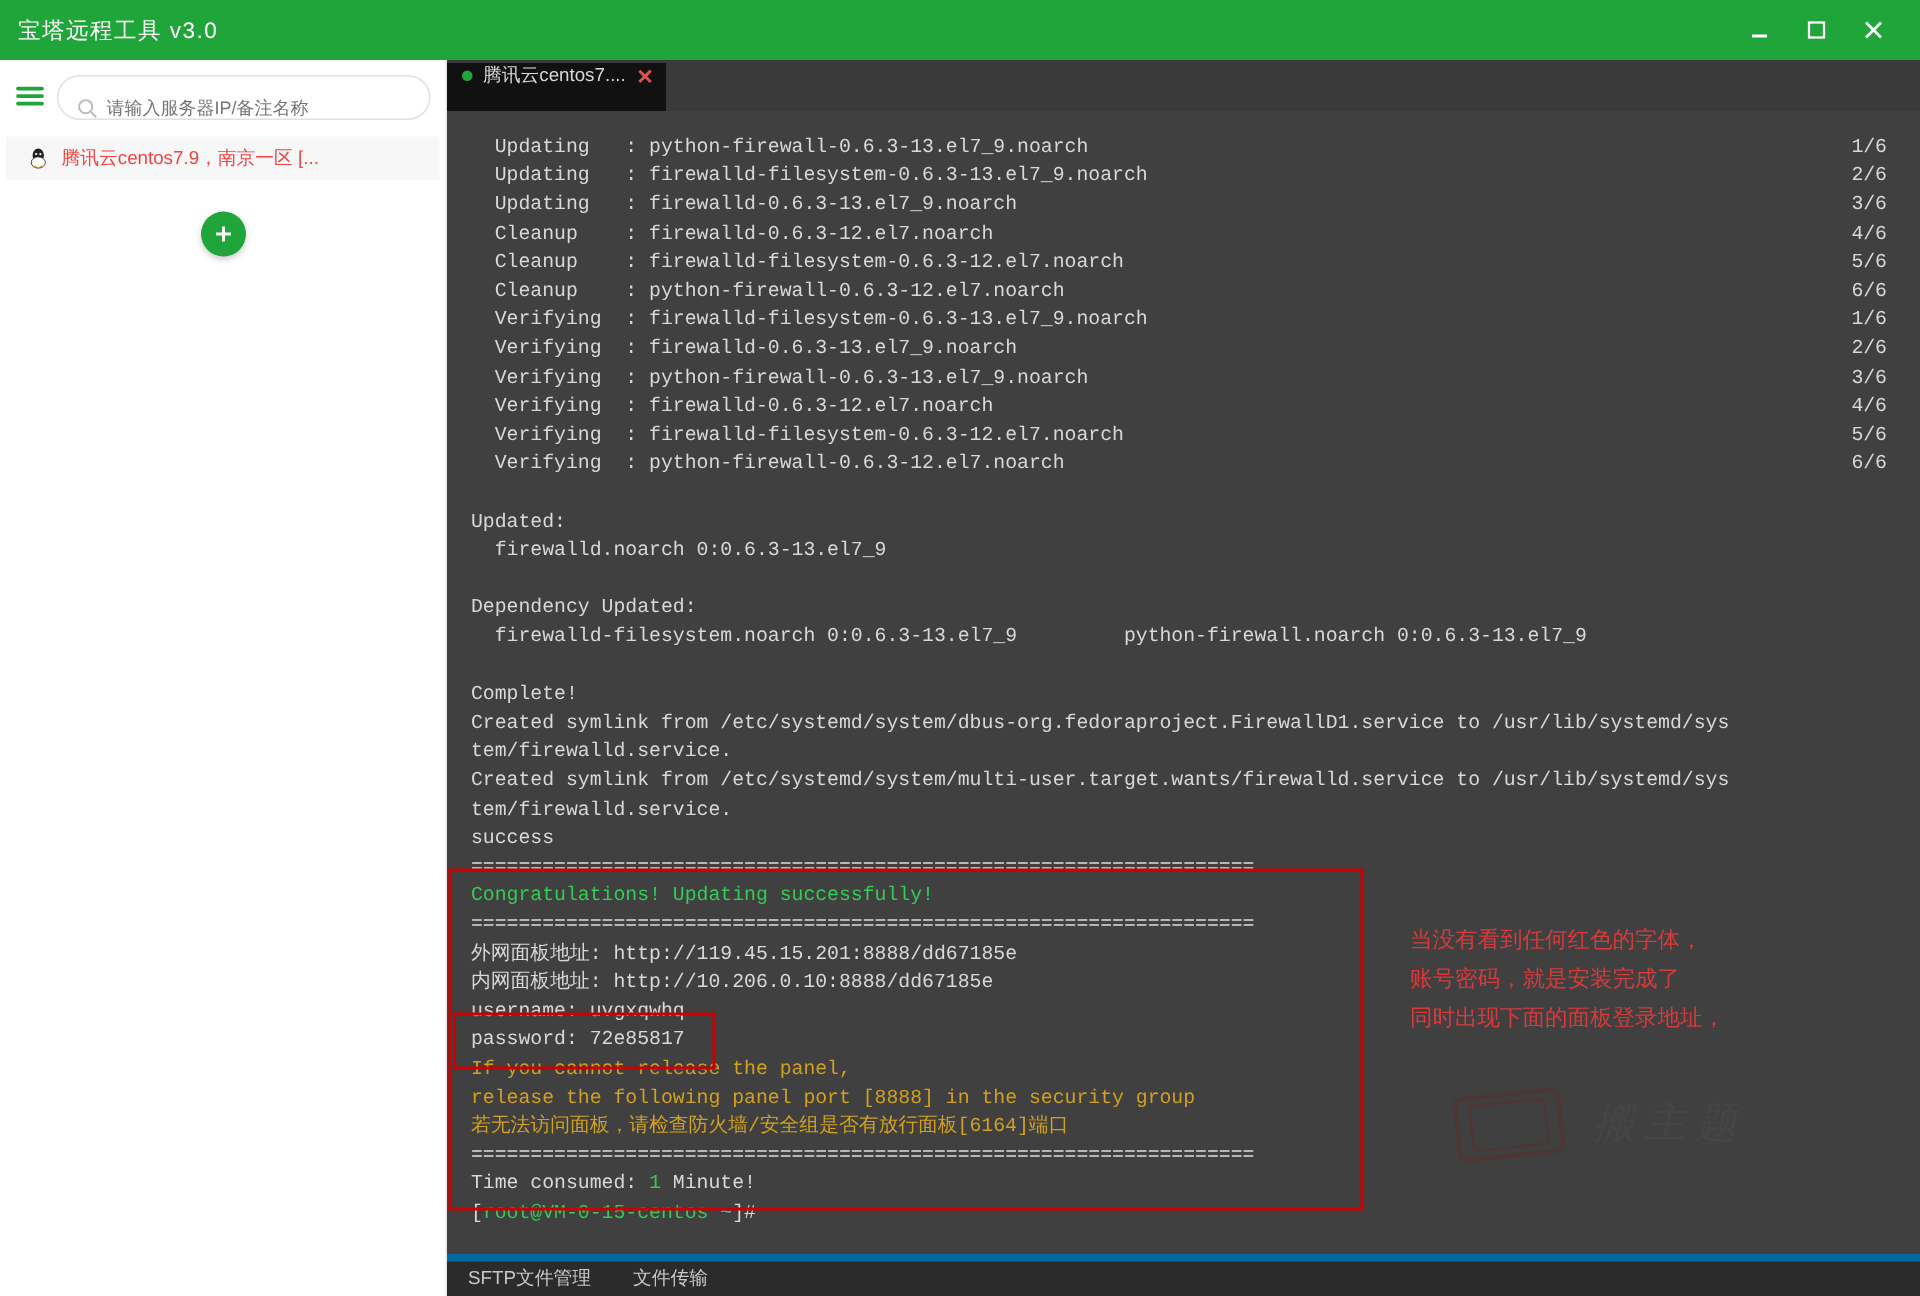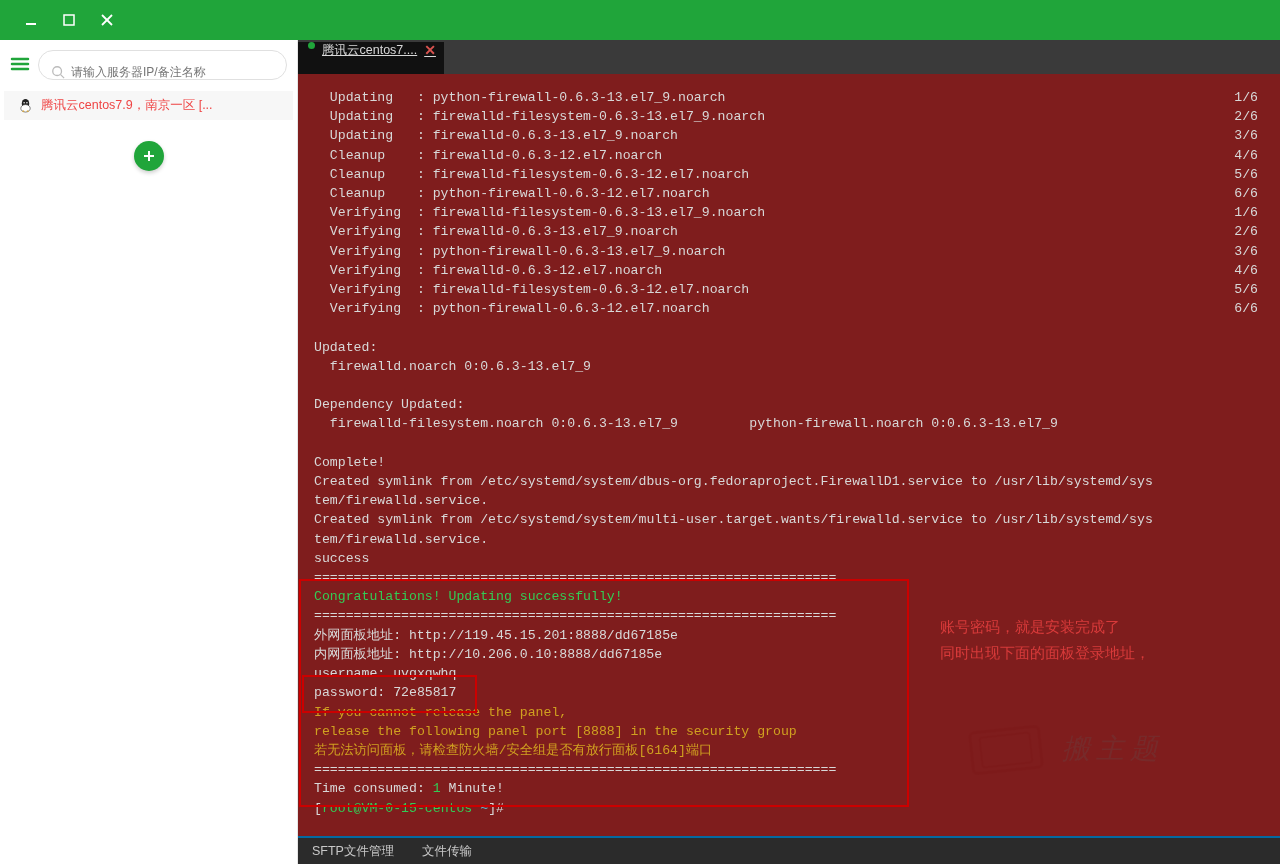--- a/index.html
+++ b/index.html
@@ -21,49 +21,50 @@
 
 .server-row { display: flex; align-items: center; padding: 6px 14px; gap: 8px; color: #ef4444; background: #f7f7f7; margin: 3px 4px; font-size: 12.5px; cursor: pointer; }
 .server-row .penguin { width: 15px; height: 15px; flex-shrink: 0; }
 
 .add-btn { width: 30px; height: 30px; border-radius: 50%; background: #20a53a; color: #fff; display: flex; align-items: center; justify-content: center; margin: 18px auto; cursor: pointer; box-shadow: 0 2px 4px rgba(0,0,0,.2); }
 .add-btn svg { width: 14px; height: 14px; }
 
 .content { flex: 1; display: flex; flex-direction: column; background: #0c0c0c; overflow: hidden; }
 
 .tabbar { height: 34px; background: #3a3a3a; display: flex; align-items: flex-end; }
-.tab { height: 32px; background: #111; color: #d8d8d8; display: flex; align-items: flex-start; padding: 0 8px 15px 10px; font-size: 12.5px; gap: 7px; cursor: pointer; min-width: 130px; text-decoration: underline; }
+.tab { height: 32px; background: #111; color: #d8d8d8; display: flex; align-items: center; padding: 0 8px 15px 10px; font-size: 12.5px; gap: 7px; cursor: pointer; min-width: 130px; }
 .tab .dot { width: 7px; height: 7px; border-radius: 50%; background: #20a53a; }
 .tab .close { color: #d9534f; font-weight: bold; margin-left: auto; cursor: pointer; font-size: 14px; }
 
-.terminal { flex: 1; background: #7f1d1d; color: #d8d8d8; font-family: "Consolas","Courier New",monospace; font-size: 13.2px; line-height: 19.2px; padding: 14px 16px 6px; overflow: hidden; position: relative; white-space: pre; }
+.terminal { flex: 1; background: #404040; color: #d8d8d8; font-family: "Consolas","Courier New",monospace; font-size: 13.2px; line-height: 19.2px; padding: 14px 16px 6px; overflow: hidden; position: relative; white-space: pre; }
 .tline { display: flex; }
 .tline .l { flex: 1; overflow: hidden; }
 .tline .r { padding-left: 20px; padding-right: 6px; }
 
 .redbox1 { position: absolute; border: 2px solid #cc0000; left: 299px; top: 579px; width: 610px; height: 228px; pointer-events: none; z-index: 5; }
 .redbox2 { position: absolute; border: 2px solid #cc0000; left: 302px; top: 675px; width: 175px; height: 38px; pointer-events: none; z-index: 5; }
 .rednote { position: absolute; left: 940px; top: 614px; width: 280px; color: #d83a3a; font-family: "Microsoft YaHei",sans-serif; font-size: 15px; line-height: 26px; z-index: 6; white-space: normal; }
 
 .watermark { position:absolute; left:970px; top:722px; width:235px; height:62px; opacity:.22; z-index:2; pointer-events:none; }
 .watermark .b1 { position:absolute; left:0; top:6px; width:72px; height:44px; border:3px solid #7a1414; border-radius:6px; transform:rotate(-6deg);} 
 .watermark .b2 { position:absolute; left:10px; top:12px; width:52px; height:32px; border:2px solid #7a1414; border-radius:4px; transform:rotate(-6deg);} 
 .watermark .t1 { position:absolute; left:92px; top:8px; color:#5a5a5a; font-family:KaiTi,serif; font-size:28px; font-style:italic; letter-spacing:6px; }
 
-.bottombar { height: 28px; background: #2b2b2b; color: #c8c8c8; display: flex; align-items: center; padding: 0 14px; gap: 28px; font-size: 12.5px; border-top:2px solid #0369a1;}
+.bottombar { height: 28px; background: #2b2b2b; color: #c8c8c8; display: flex; align-items: center; padding: 0 14px; gap: 28px; font-size: 12.5px; border-top:5px solid #0369a1;}
 .bottombar span { cursor: pointer; }
 
 .c-green { color: #33cc55; }
 .c-orange { color: #d0a020; }
 .c-cyan  { color: #5db7d0; }
 </style>
 </head>
 <body>
 
 <div class="titlebar">
+  <div class="title">宝塔远程工具 v3.0</div>
   <div class="win-btn">
     <svg viewBox="0 0 14 14">
         <line x1="2" y1="11" x2="12" y2="11" stroke="#fff" stroke-width="2"></line>
       </svg>
   </div>
   <div class="win-btn">
     <svg viewBox="0 0 14 14">
         <rect x="2" y="2" width="10" height="10" fill="none" stroke="#fff" stroke-width="1.5"></rect>
       </svg>
   </div>
@@ -152,20 +153,21 @@
     <div class="bottombar">
       <span>SFTP文件管理</span>
       <span>文件传输</span>
     </div>
   </div>
 </div>
 
 <div class="redbox1"></div>
 <div class="redbox2"></div>
 <div class="rednote">
+  <div>当没有看到任何红色的字体，</div>
   <div>账号密码，就是安装完成了</div>
   <div>同时出现下面的面板登录地址，</div>
 </div>
 <div class="watermark">
   <div class="b1"></div>
     <div class="b2"></div>
   <div class="t1">搬主题</div>
 </div>
 
 </body></html>

